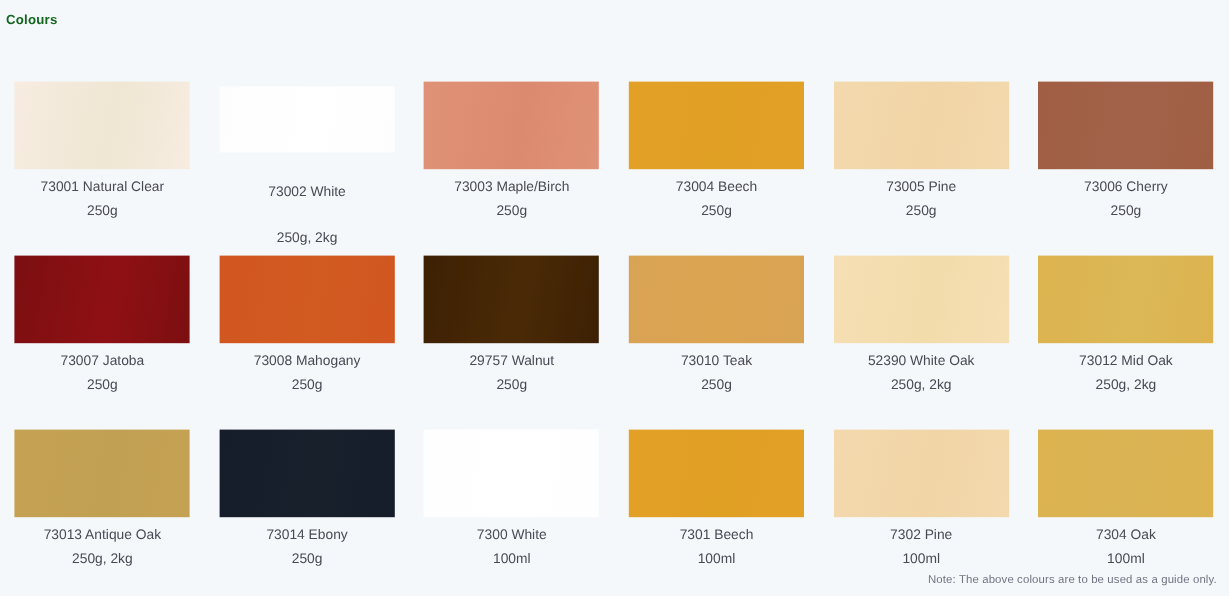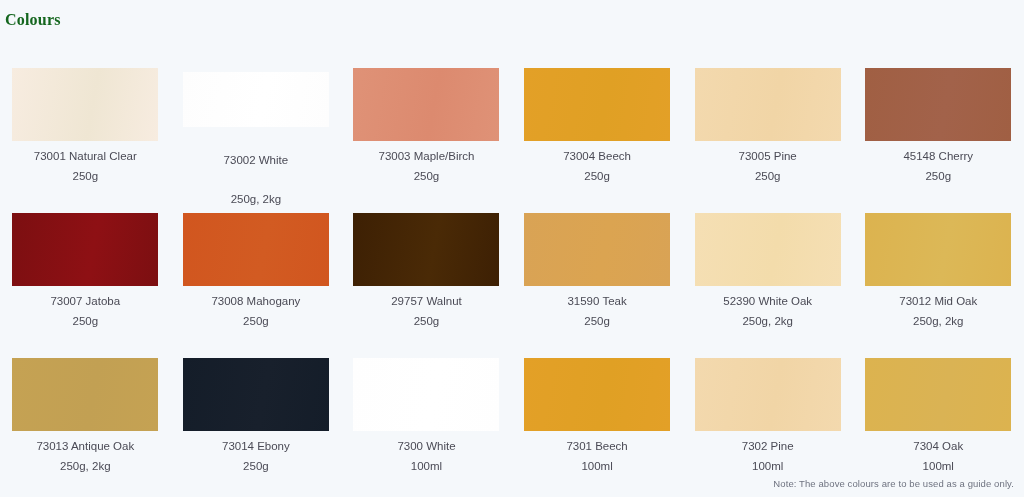--- a/index.html
+++ b/index.html
@@ -7,24 +7,23 @@
     width:1024px;height:497px;
     background:#f5f8fb;
     font-family:"Liberation Sans","DejaVu Sans",sans-serif;
     overflow:hidden;
     position:relative;
   }
   #page{position:relative;width:1024px;height:497px;}
 
   .page-title{
     position:absolute;left:5px;top:11px;
-    font-size:16px;font-weight:bold;
+    font-size:11px;font-weight:bold;
     color:#14661e;
     letter-spacing:.2px;
-    font-family:Liberation Serif, serif;
   }
 
   .grid{
     position:absolute;left:0;top:60px;
     width:1024px;
   }
   .row{
     position:relative;
     height:145px;
     display:flex;
@@ -95,21 +94,21 @@
           <div class="cap">73004 Beech</div>
           <div class="cap size">250g</div>
         </div>
         <div class="cell">
           <div class="swatch" style="background: linear-gradient(100deg, rgb(243, 217, 174) 0%, rgb(241, 213, 166) 55%, rgb(243, 217, 174) 100%);"></div>
           <div class="cap">73005 Pine</div>
           <div class="cap size">250g</div>
         </div>
         <div class="cell">
           <div class="swatch" style="background: linear-gradient(100deg, rgb(160, 95, 67) 0%, rgb(162, 98, 74) 55%, rgb(160, 95, 67) 100%);"></div>
-          <div class="cap">45148 Cherry</div>
+          <div class="cap">73006 Cherry</div>
           <div class="cap size">250g</div>
         </div>
       </div>
       <div class="row">
         <div class="cell">
           <div class="swatch" style="background: linear-gradient(100deg, rgb(124, 15, 17) 0%, rgb(142, 16, 20) 55%, rgb(124, 15, 17) 100%);"></div>
           <div class="cap">73007 Jatoba</div>
           <div class="cap size">250g</div>
         </div>
         <div class="cell">
@@ -117,21 +116,21 @@
           <div class="cap">73008 Mahogany</div>
           <div class="cap size">250g</div>
         </div>
         <div class="cell">
           <div class="swatch" style="background: linear-gradient(100deg, rgb(61, 32, 4) 0%, rgb(74, 42, 6) 55%, rgb(61, 32, 4) 100%);"></div>
           <div class="cap">29757 Walnut</div>
           <div class="cap size">250g</div>
         </div>
         <div class="cell">
           <div class="swatch" style="background: linear-gradient(100deg, rgb(217, 163, 85) 0%, rgb(219, 164, 81) 55%, rgb(217, 163, 85) 100%);"></div>
-          <div class="cap">31590 Teak</div>
+          <div class="cap">73010 Teak</div>
           <div class="cap size">250g</div>
         </div>
         <div class="cell">
           <div class="swatch" style="background: linear-gradient(100deg, rgb(245, 223, 180) 0%, rgb(243, 220, 171) 55%, rgb(245, 223, 180) 100%);"></div>
           <div class="cap">52390 White Oak</div>
           <div class="cap size">250g, 2kg</div>
         </div>
         <div class="cell">
           <div class="swatch" style="background: linear-gradient(100deg, rgb(220, 179, 79) 0%, rgb(220, 184, 87) 55%, rgb(220, 179, 79) 100%);"></div>
           <div class="cap">73012 Mid Oak</div>

